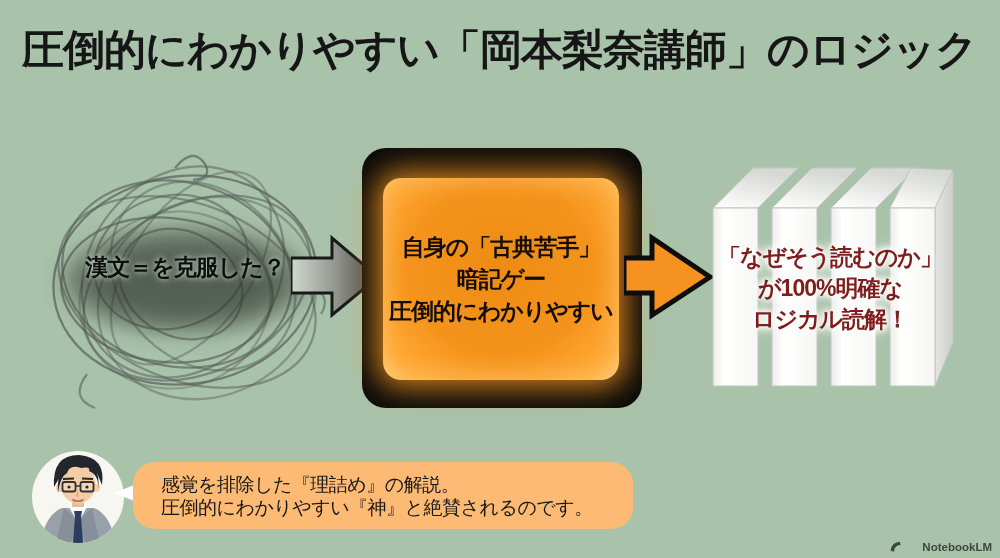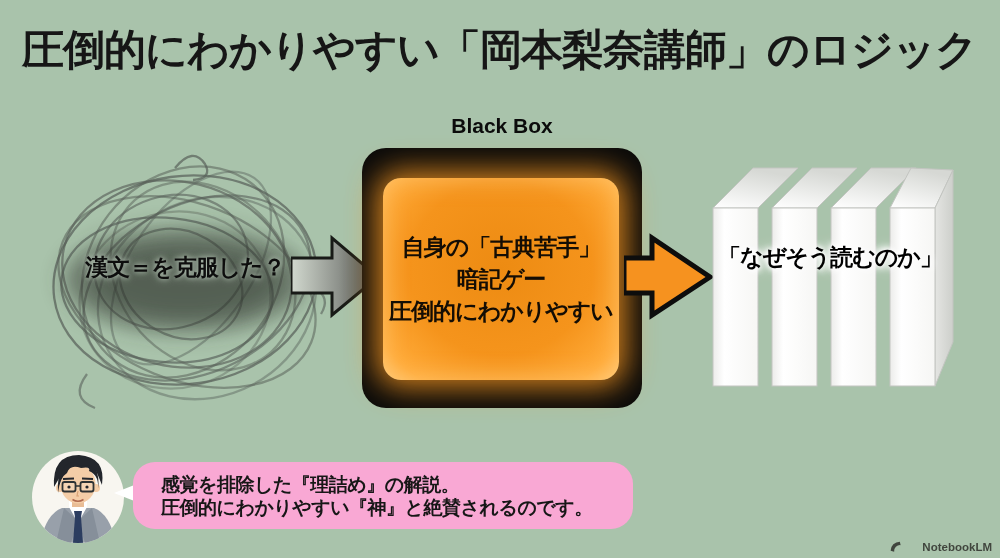--- a/index.html
+++ b/index.html
@@ -41,32 +41,32 @@
     background:radial-gradient(ellipse at 50% 45%, #ed8b12 0%, #f5941c 55%, #ffab39 85%, #ffc063 100%);
     box-shadow:0 0 30px 7px rgba(247,150,33,.85), inset 0 0 24px rgba(255,215,150,.5);
     display:flex;flex-direction:column;align-items:center;justify-content:center;
     font-size:23px;font-weight:800;color:#140d04;line-height:32px;
     text-align:center;letter-spacing:-1px;
   }
   
   .books{position:absolute;left:700px;top:162px;}
   .outcome-text{
     position:absolute;left:704px;top:242px;width:252px;
-    text-align:center;font-size:23px;font-weight:800;color:#000000;
+    text-align:center;font-size:23px;font-weight:800;color:#7f1d1d;
     line-height:31px;letter-spacing:-1px;
     text-shadow:0 0 4px #fff,0 0 9px #fff,0 0 16px #fff,2px 2px 7px #fff,-2px -2px 7px #fff;
   }
   
   .avatar{position:absolute;left:32px;top:451px;}
   .bubble-tail{position:absolute;left:114px;top:479px;}
   .bubble{
     position:absolute;left:133px;top:462px;width:500px;height:67px;
-    background:#f9a8d4;border-radius:22px;box-sizing:border-box;
+    background:#fdba74;border-radius:22px;box-sizing:border-box;
     padding:11px 14px 0 28px;
-    font-size:19px;font-weight:700;color:#171717;line-height:23px;
+    font-size:19px;font-weight:400;color:#171717;line-height:23px;
     letter-spacing:-0.5px;
   }
   .watermark{
     position:absolute;right:8px;bottom:5px;
     display:flex;align-items:center;gap:20px;
     font-size:11.5px;font-weight:700;color:#41463e;
   }
 </style>
 </head>
 <body>
@@ -113,21 +113,20 @@
     <defs>
       <linearGradient id="gArrow" x1="0" y1="0" x2="1" y2="0">
         <stop offset="0" stop-color="#d2d9cf"></stop>
         <stop offset="0.55" stop-color="#8d918b"></stop>
         <stop offset="1" stop-color="#3c3f3b"></stop>
       </linearGradient>
     </defs>
     <polygon points="0,27 41,27 41,7 87,46 41,84 41,62 0,62" fill="url(#gArrow)" stroke="#181a17" stroke-width="3"></polygon>
   </svg>
 
-  <div class="bb-label">Black Box</div>
   <div class="black-box">
     <div class="orange-box">
       <div>自身の「古典苦手」</div>
       <div>暗記ゲー</div>
       <div>圧倒的にわかりやすい</div>
     </div>
   </div>
 
   <svg class="arrow-orange" width="92" height="94" viewBox="0 0 92 94">
     <polygon points="0,27 28,27 28,7 86,46 28,84 28,62 0,62" fill="#f6921f" stroke="#0d0d0d" stroke-width="5" stroke-linejoin="miter"></polygon>
@@ -157,20 +156,22 @@
       <polygon points="131,46 176,46 216,6 171,6" fill="url(#bTop)"></polygon>
       <rect x="131" y="46" width="45" height="178" fill="url(#bFront)"></rect>
       <polygon points="190,46 235,46 253,8 211,6" fill="url(#bTop)"></polygon>
       <polygon points="235,46 253,8 253,180 235,224" fill="url(#bSide)"></polygon>
       <rect x="190" y="46" width="45" height="178" fill="url(#bFront)"></rect>
     </g>
   </svg>
 
   <div class="outcome-text">
     <div>「なぜそう読むのか」</div>
+    <div>が100%明確な</div>
+    <div>ロジカル読解！</div>
   </div>
 
   <svg class="avatar" width="92" height="92" viewBox="0 0 92 92">
     <defs>
         <clipPath id="avClip">
           <circle cx="46" cy="46" r="46"></circle>
         </clipPath>
       </defs>
     <circle cx="46" cy="46" r="46" fill="#f8f6f0"></circle>
     <g clip-path="url(#avClip)">

